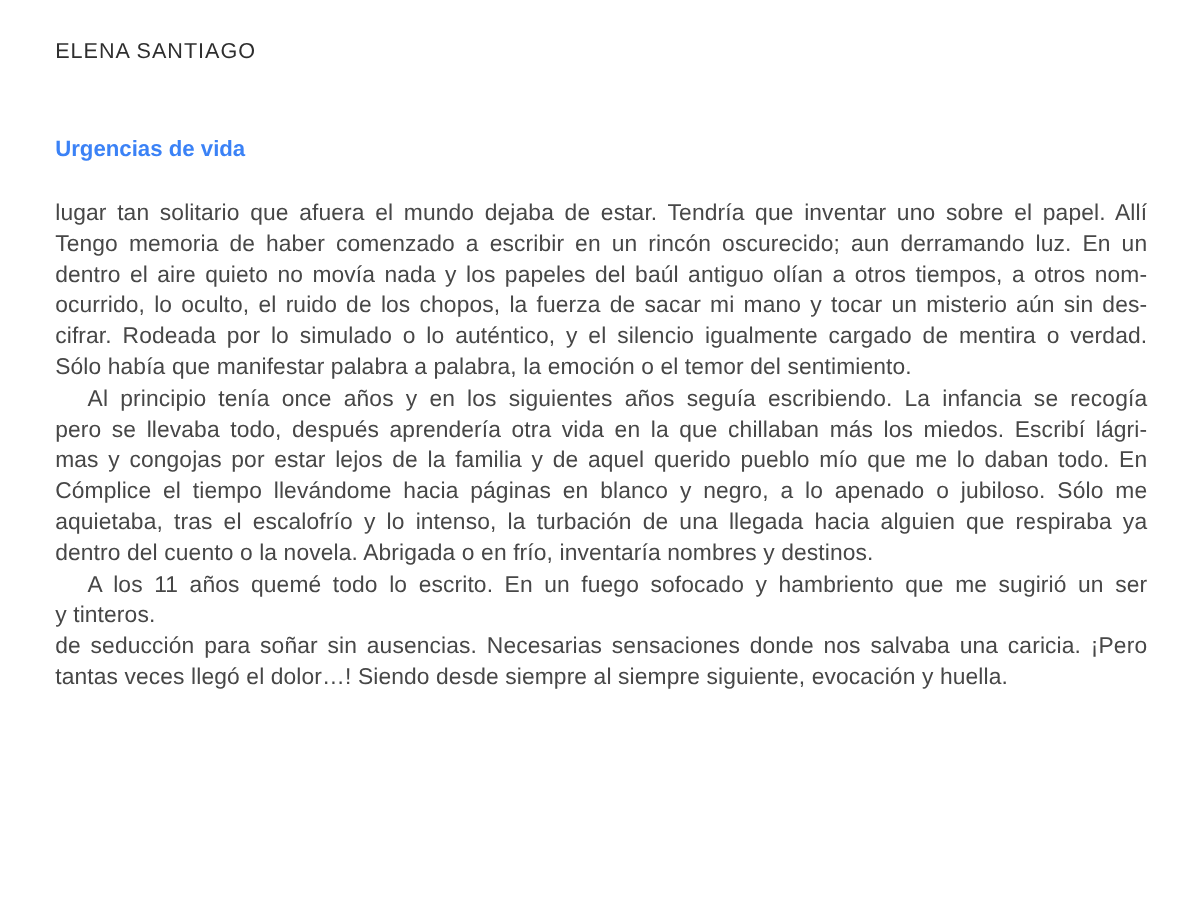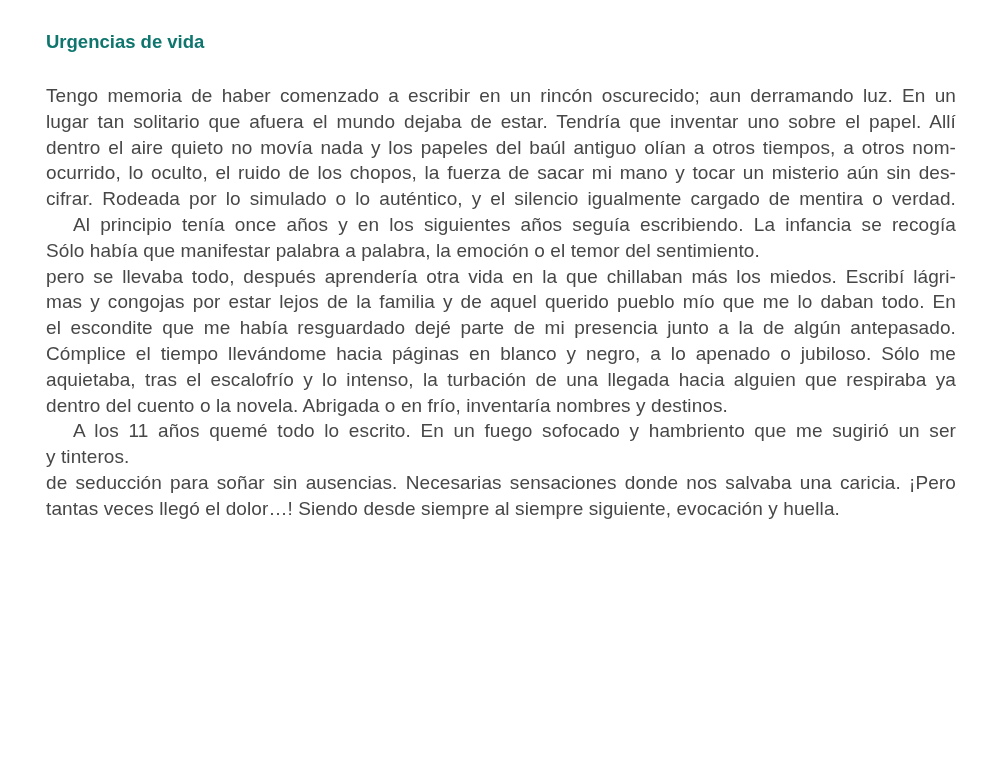--- a/index.html
+++ b/index.html
@@ -25,21 +25,21 @@
     font-size: 18px;
     font-weight: 400;
     letter-spacing: 0.8px;
     color: #2e2e2e;
     margin: 0 0 58px 0;
     line-height: 24px;
   }
   .doc-title {
     font-size: 18.5px;
     font-weight: 700;
-    color: #0f766e;
+    color: #3b82f6;
     margin: 0 0 29px 0;
     line-height: 24px;
   }
   .body-text {
     font-size: 19px;
     font-weight: 300;
     color: #474747;
     line-height: 25.8px;
     letter-spacing: 0.1px;
   }
@@ -53,32 +53,32 @@
   }
   .line.indent {
     text-indent: 27px;
   }
 </style>
 </head>
 <body>
 
 <div class="page">
   <div class="content">
+    <div class="author">ELENA SANTIAGO</div>
     <div class="doc-title">Urgencias de vida</div>
     <div class="body-text">
+        <div class="line">lugar tan solitario que afuera el mundo dejaba de estar. Tendría que inventar uno sobre el papel. Allí</div>
         <div class="line">Tengo memoria de haber comenzado a escribir en un rincón oscurecido; aun derramando luz. En un</div>
-        <div class="line">lugar tan solitario que afuera el mundo dejaba de estar. Tendría que inventar uno sobre el papel. Allí</div>
         <div class="line">dentro el aire quieto no movía nada y los papeles del baúl antiguo olían a otros tiempos, a otros nom-</div>
         <div class="line">ocurrido, lo oculto, el ruido de los chopos, la fuerza de sacar mi mano y tocar un misterio aún sin des-</div>
         <div class="line">cifrar. Rodeada por lo simulado o lo auténtico, y el silencio igualmente cargado de mentira o verdad.</div>
+        <div class="line last">Sólo había que manifestar palabra a palabra, la emoción o el temor del sentimiento.</div>
         <div class="line indent">Al principio tenía once años y en los siguientes años seguía escribiendo. La infancia se recogía</div>
-        <div class="line last">Sólo había que manifestar palabra a palabra, la emoción o el temor del sentimiento.</div>
         <div class="line">pero se llevaba todo, después aprendería otra vida en la que chillaban más los miedos. Escribí lágri-</div>
         <div class="line">mas y congojas por estar lejos de la familia y de aquel querido pueblo mío que me lo daban todo. En</div>
-        <div class="line">el escondite que me había resguardado dejé parte de mi presencia junto a la de algún antepasado.</div>
         <div class="line">Cómplice el tiempo llevándome hacia páginas en blanco y negro, a lo apenado o jubiloso. Sólo me</div>
         <div class="line">aquietaba, tras el escalofrío y lo intenso, la turbación de una llegada hacia alguien que respiraba ya</div>
         <div class="line last">dentro del cuento o la novela. Abrigada o en frío, inventaría nombres y destinos.</div>
         <div class="line indent">A los 11 años quemé todo lo escrito. En un fuego sofocado y hambriento que me sugirió un ser</div>
         <div class="line last">y tinteros.</div>
         <div class="line">de seducción para soñar sin ausencias. Necesarias sensaciones donde nos salvaba una caricia. ¡Pero</div>
         <div class="line last">tantas veces llegó el dolor…! Siendo desde siempre al siempre siguiente, evocación y huella.</div>
       </div>
   </div>
 </div>

